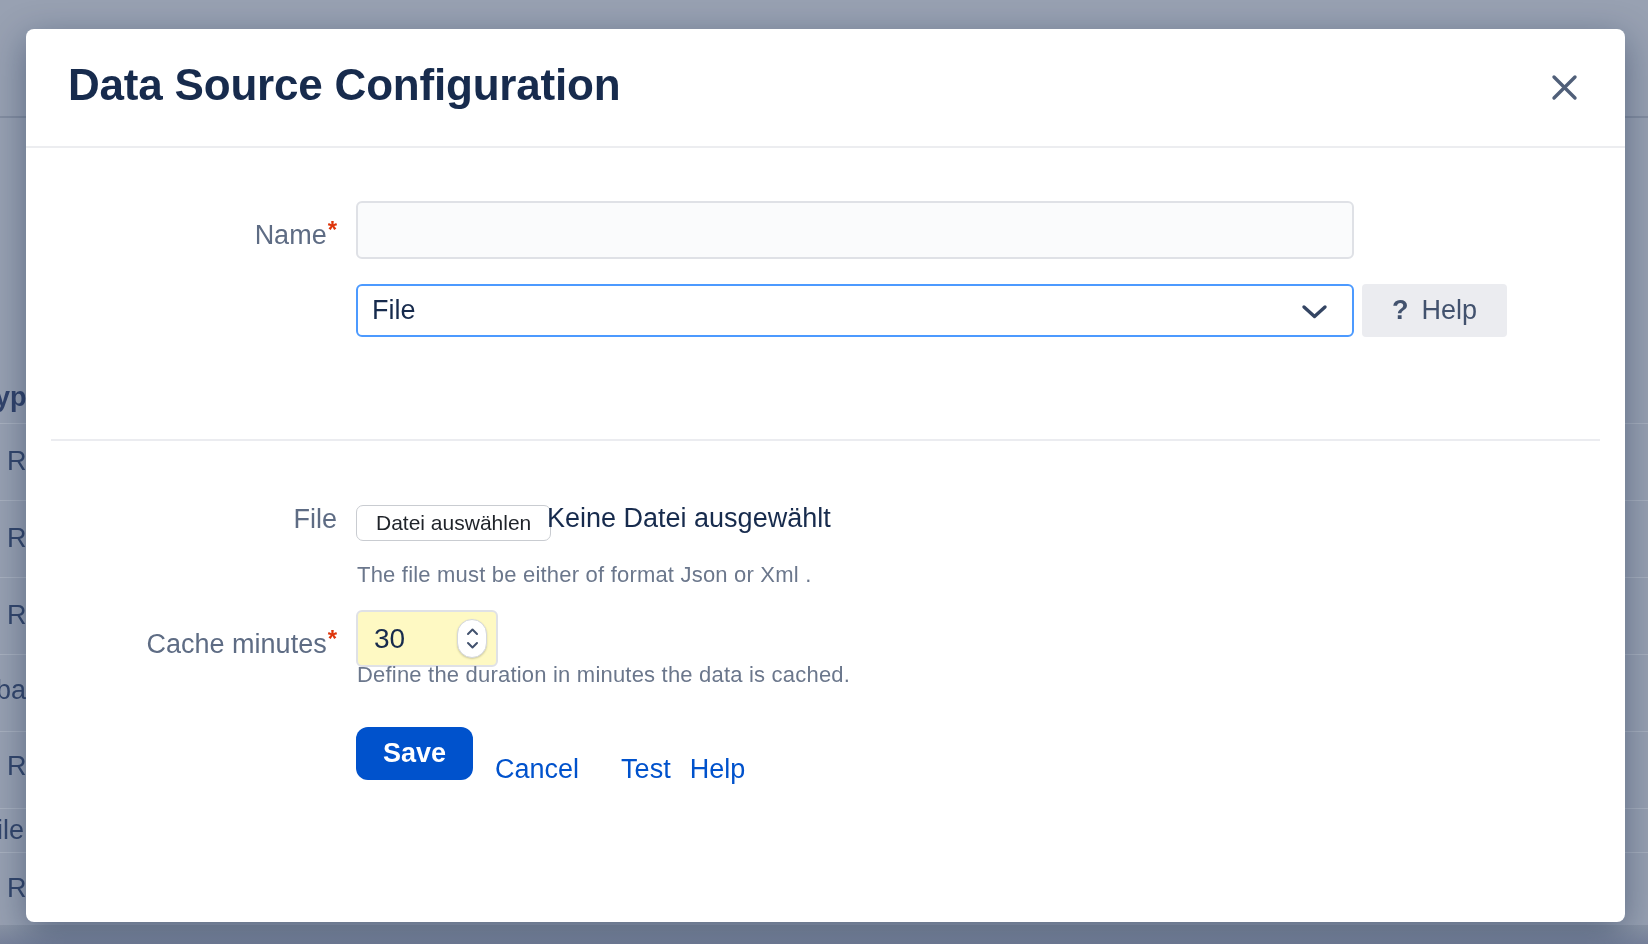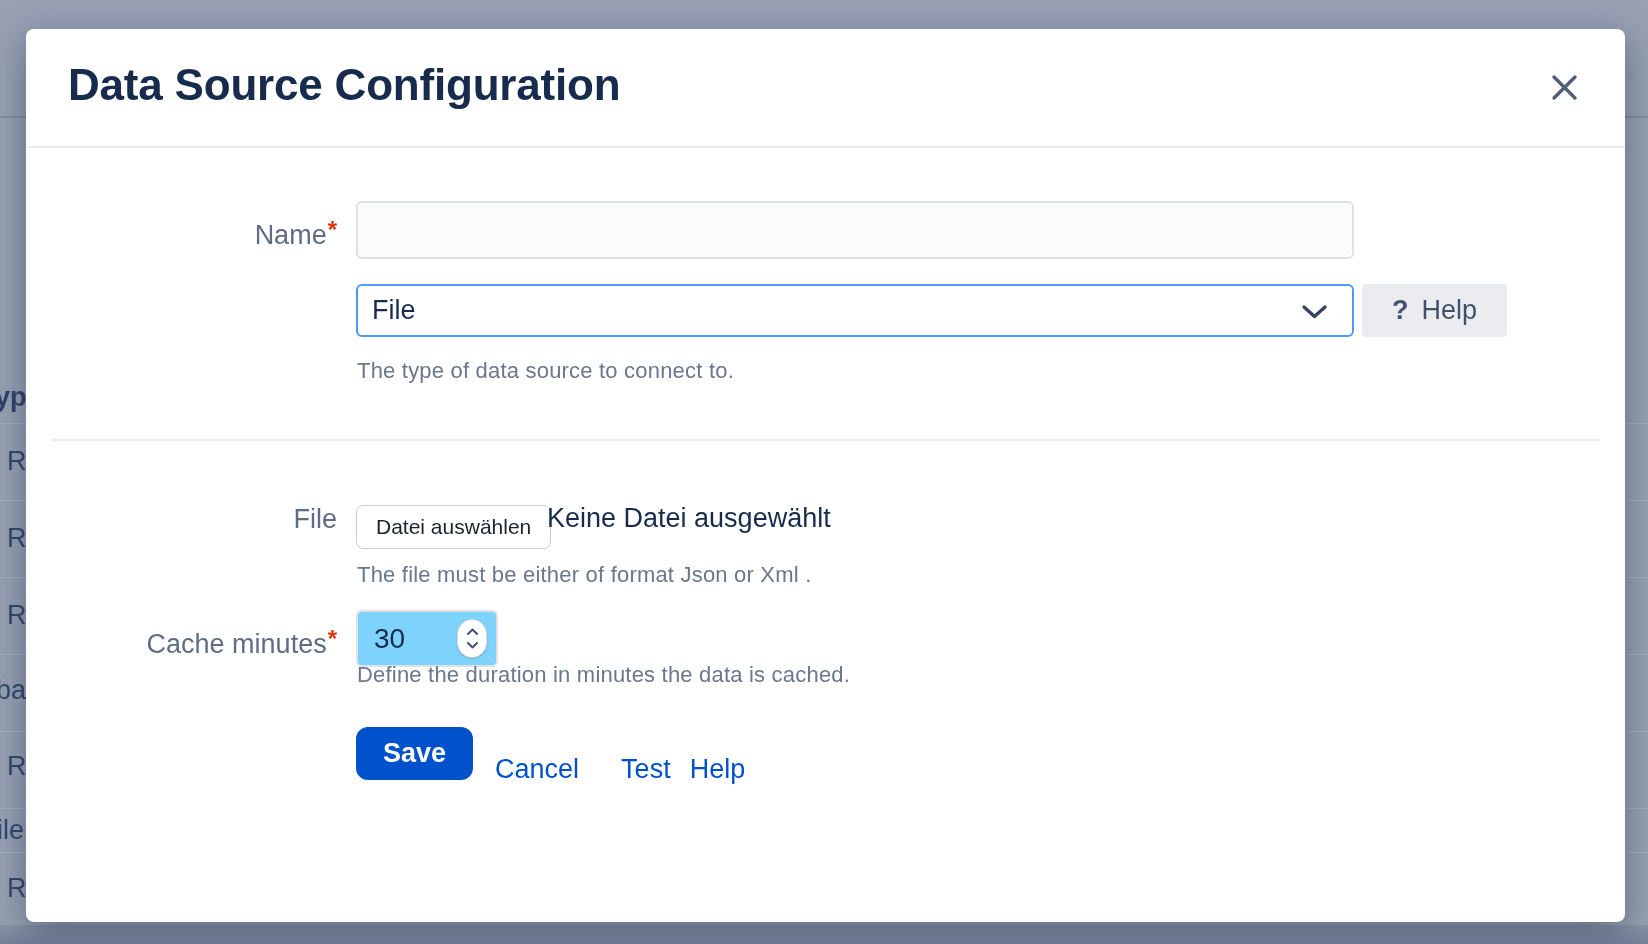--- a/index.html
+++ b/index.html
@@ -71,32 +71,32 @@
   .helper-text {
     position: absolute; left: 331px; font-size: 22px; color: #6B778C; letter-spacing: 0.2px; white-space: nowrap;
   }
   .helper-type  { top: 329px; }
   .helper-file  { top: 533px; }
   .helper-cache { top: 633px; }
 
   .section-divider { position: absolute; left: 25px; top: 410px; width: 1549px; height: 2px; background: #EBECF0; }
   .lbl-file { top: 469px; height: 42px; line-height: 42px; }
   .file-choose-btn {
-    position: absolute; left: 330px; top: 476px; height: 44px; padding: 0 19px;
+    position: absolute; left: 330px; top: 476px; height: 36px; padding: 0 19px;
     background: #FFFFFF; border: 1px solid #C9CCD1; border-radius: 7px; cursor: pointer;
     font-family: inherit; font-size: 21px; color: #1F2329; line-height: 34px;
   }
   .file-status {
     position: absolute; left: 521px; top: 469px; height: 42px; line-height: 40px;
     font-size: 27px; color: #172B4D; white-space: nowrap;
   }
 
   .num-box {
     position: absolute; left: 330px; top: 581px; width: 142px; height: 57px;
-    background: #7dd3fc; border: 2px solid #DFE1E6; border-radius: 6px; cursor: text;
+    background: #fef9c3; border: 2px solid #DFE1E6; border-radius: 6px; cursor: text;
   }
   .lbl-cache { top: 581px; height: 57px; line-height: 57px; }
   .num-value { position: absolute; left: 16px; top: 0; height: 53px; line-height: 53px; font-size: 28px; color: #172B4D; }
   .stepper {
     position: absolute; right: 9px; top: 7px; width: 30px; height: 39px;
     background: #FFFFFF; border: 1px solid #D5D8DD; border-radius: 15px;
     box-shadow: 0 1px 2px rgba(0,0,0,0.18); cursor: pointer;
     display: flex; flex-direction: column; align-items: center; justify-content: center; gap: 5px;
   }
 
@@ -160,21 +160,20 @@
       <span class="select-chevron">
         <svg width="27" height="16" viewBox="0 0 27 16">
           <path d="M3 3 L13.5 12.5 L24 3" stroke="#344563" stroke-width="3.4" stroke-linecap="round" stroke-linejoin="round" fill="none"></path>
         </svg>
       </span>
     </div>
     <button class="help-btn">
       <span class="qmark">?</span>
       <span>Help</span>
     </button>
-    <div class="helper-text helper-type">The type of data source to connect to.</div>
 
     <div class="section-divider"></div>
 
     <div class="field-label lbl-file">File</div>
     <button class="file-choose-btn">Datei auswählen</button>
     <div class="file-status">Keine Datei ausgewählt</div>
     <div class="helper-text helper-file">The file must be either of format Json or Xml .</div>
 
     <div class="field-label lbl-cache">
       <span>Cache minutes</span><span class="req">*</span>

